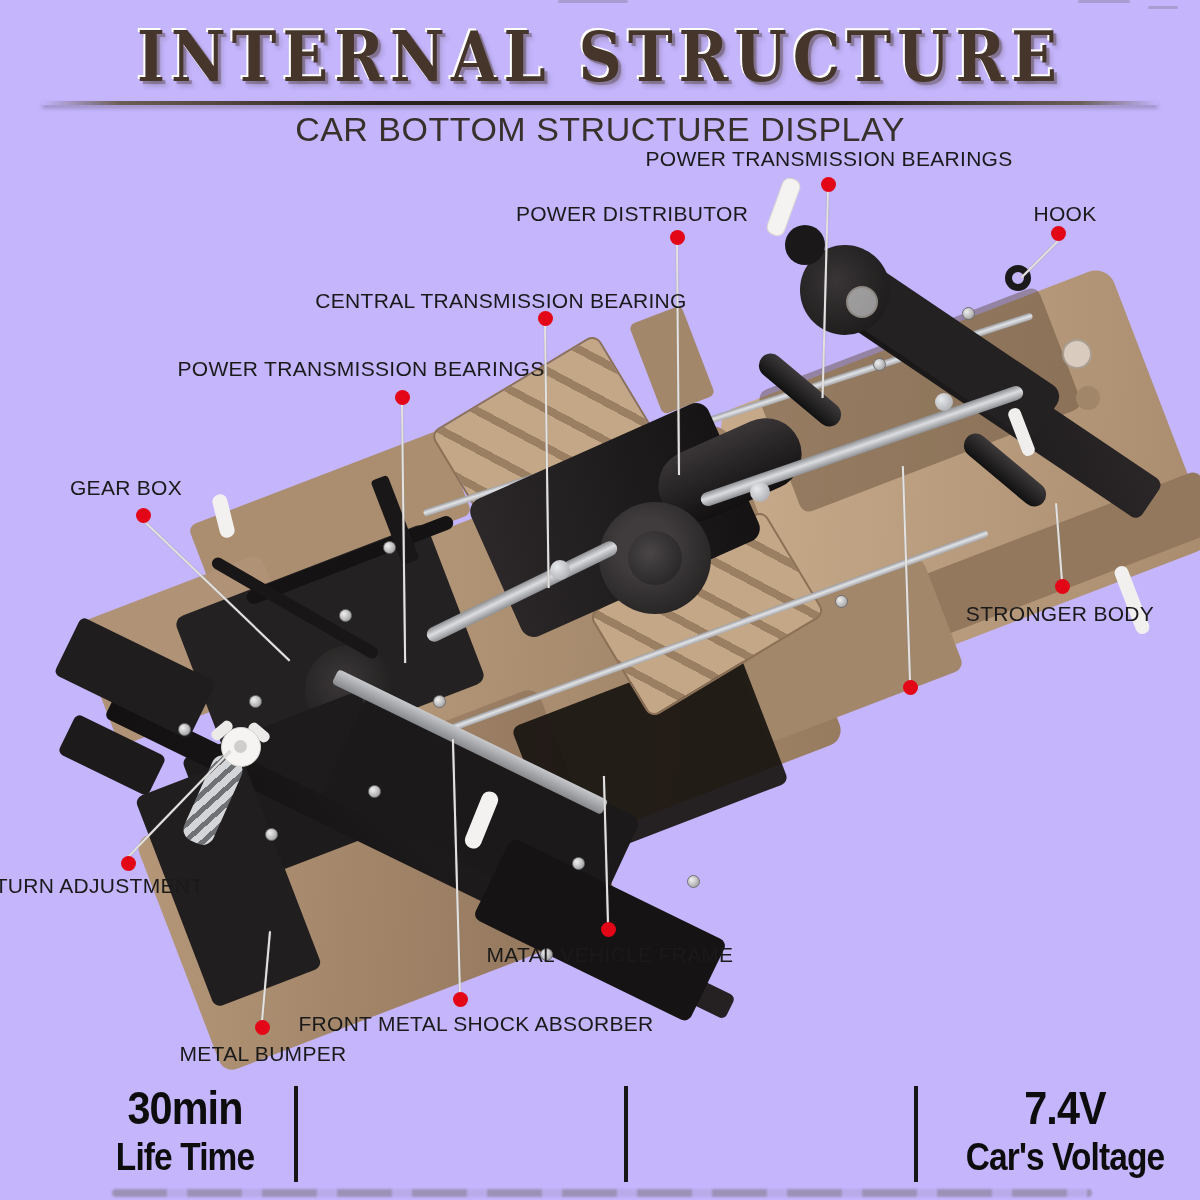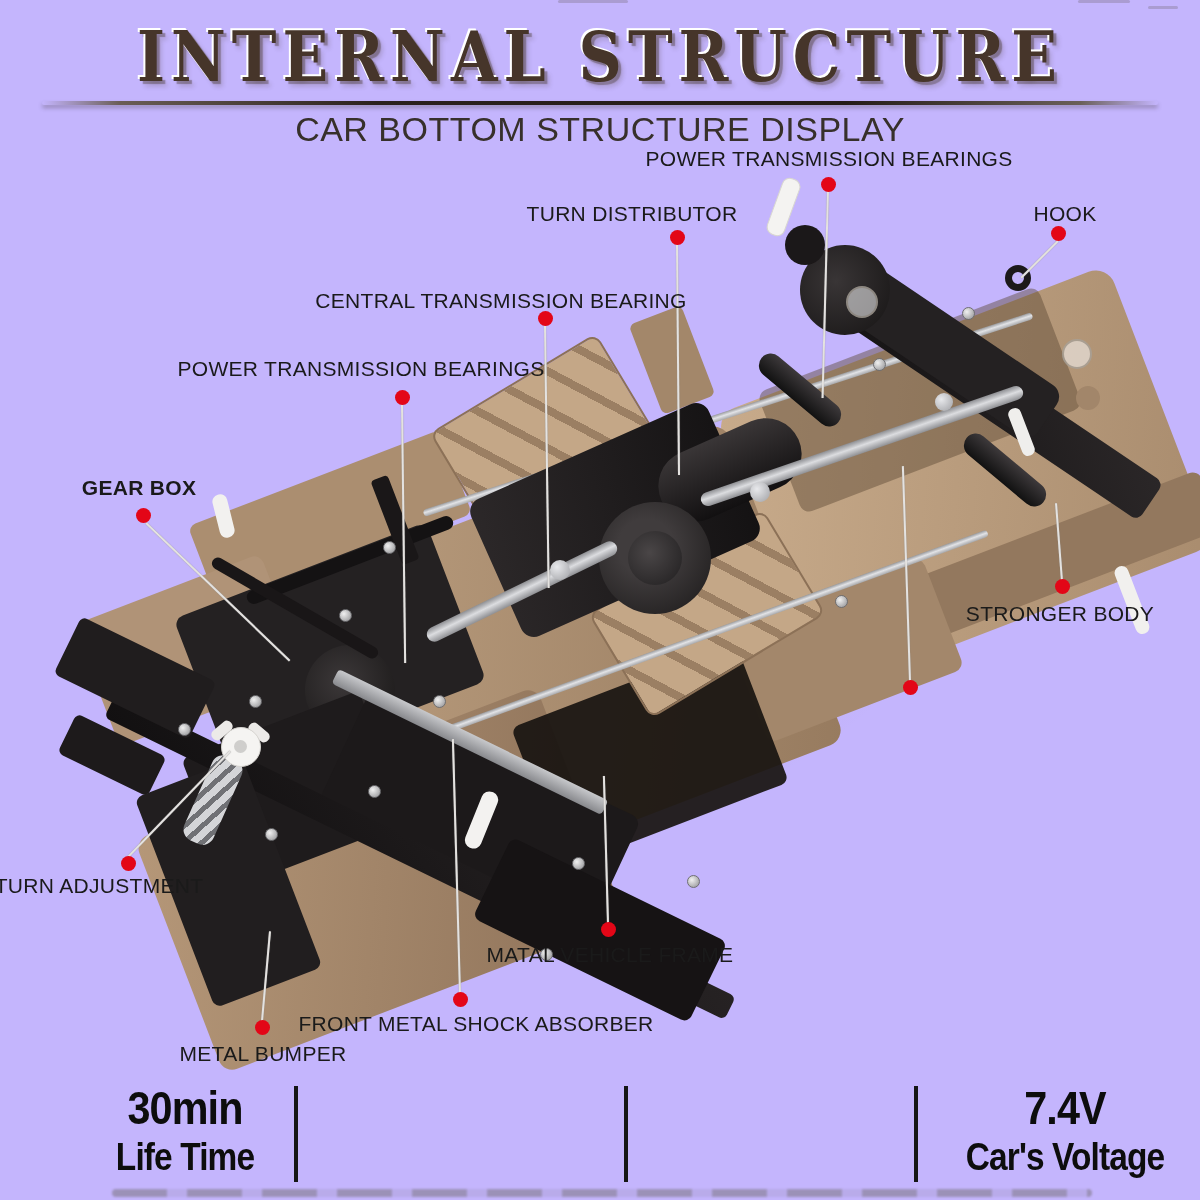--- a/index.html
+++ b/index.html
@@ -151,25 +151,25 @@
   <div class="dot" style="left:395px;top:390px;"></div>
   <div class="dot" style="left:136px;top:508px;"></div>
   <div class="dot" style="left:1055px;top:579px;"></div>
   <div class="dot" style="left:903px;top:680px;"></div>
   <div class="dot" style="left:121px;top:856px;"></div>
   <div class="dot" style="left:601px;top:922px;"></div>
   <div class="dot" style="left:453px;top:992px;"></div>
   <div class="dot" style="left:255px;top:1020px;"></div>
 
   <div class="lbl" style="left:829px;top:147px;">POWER TRANSMISSION BEARINGS</div>
-  <div class="lbl" style="left:632px;top:202px;">TURN DISTRIBUTOR</div>
+  <div class="lbl" style="left:632px;top:202px;">POWER DISTRIBUTOR</div>
   <div class="lbl" style="left:1065px;top:202px;">HOOK</div>
   <div class="lbl" style="left:501px;top:289px;">CENTRAL TRANSMISSION BEARING</div>
   <div class="lbl" style="left:361px;top:357px;">POWER TRANSMISSION BEARINGS</div>
-  <div class="lbl" style="left:139px;top:476px;font-weight:bold;">GEAR BOX</div>
+  <div class="lbl" style="left:126px;top:476px;">GEAR BOX</div>
   <div class="lbl" style="left:1060px;top:602px;">STRONGER BODY</div>
   <div class="lbl" style="left:99px;top:874px;">TURN ADJUSTMENT</div>
   <div class="lbl" style="left:610px;top:943px;">MATAL VEHICLE FRAME</div>
   <div class="lbl" style="left:476px;top:1012px;">FRONT METAL SHOCK ABSORBER</div>
   <div class="lbl" style="left:263px;top:1042px;">METAL BUMPER</div>
 
   <div class="spec-cell" style="left:35px;">
     <div class="spec-value">30min</div>
     <div class="spec-label">Life Time</div>
   </div>

